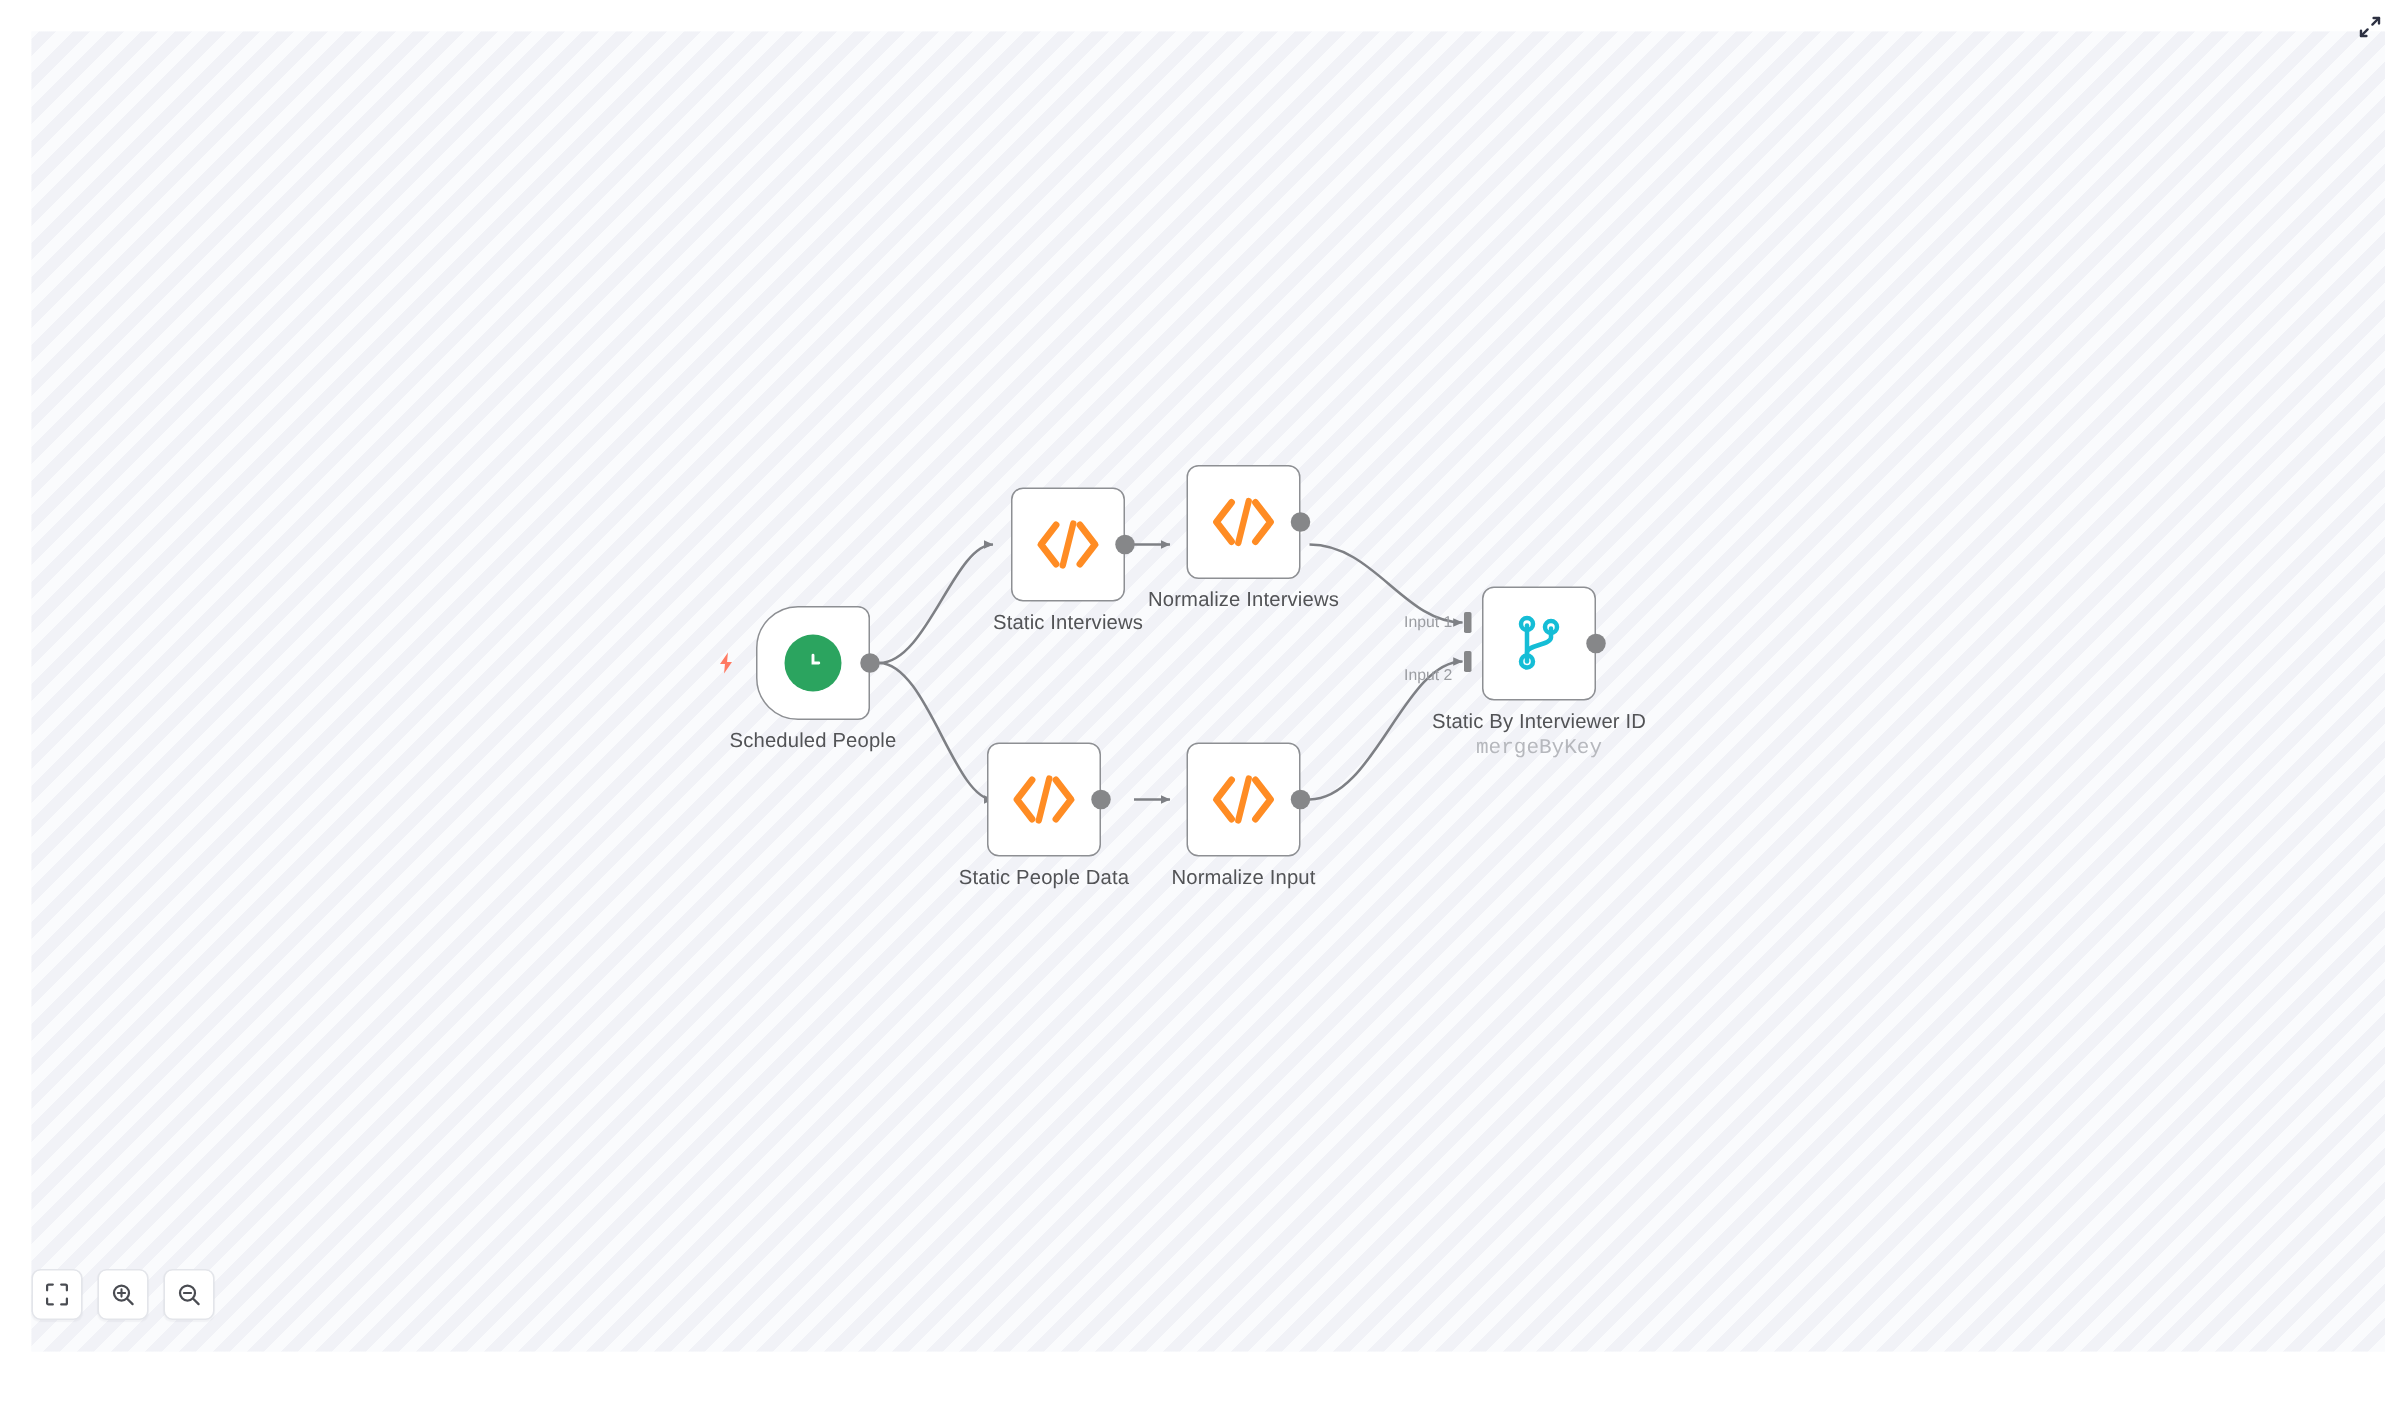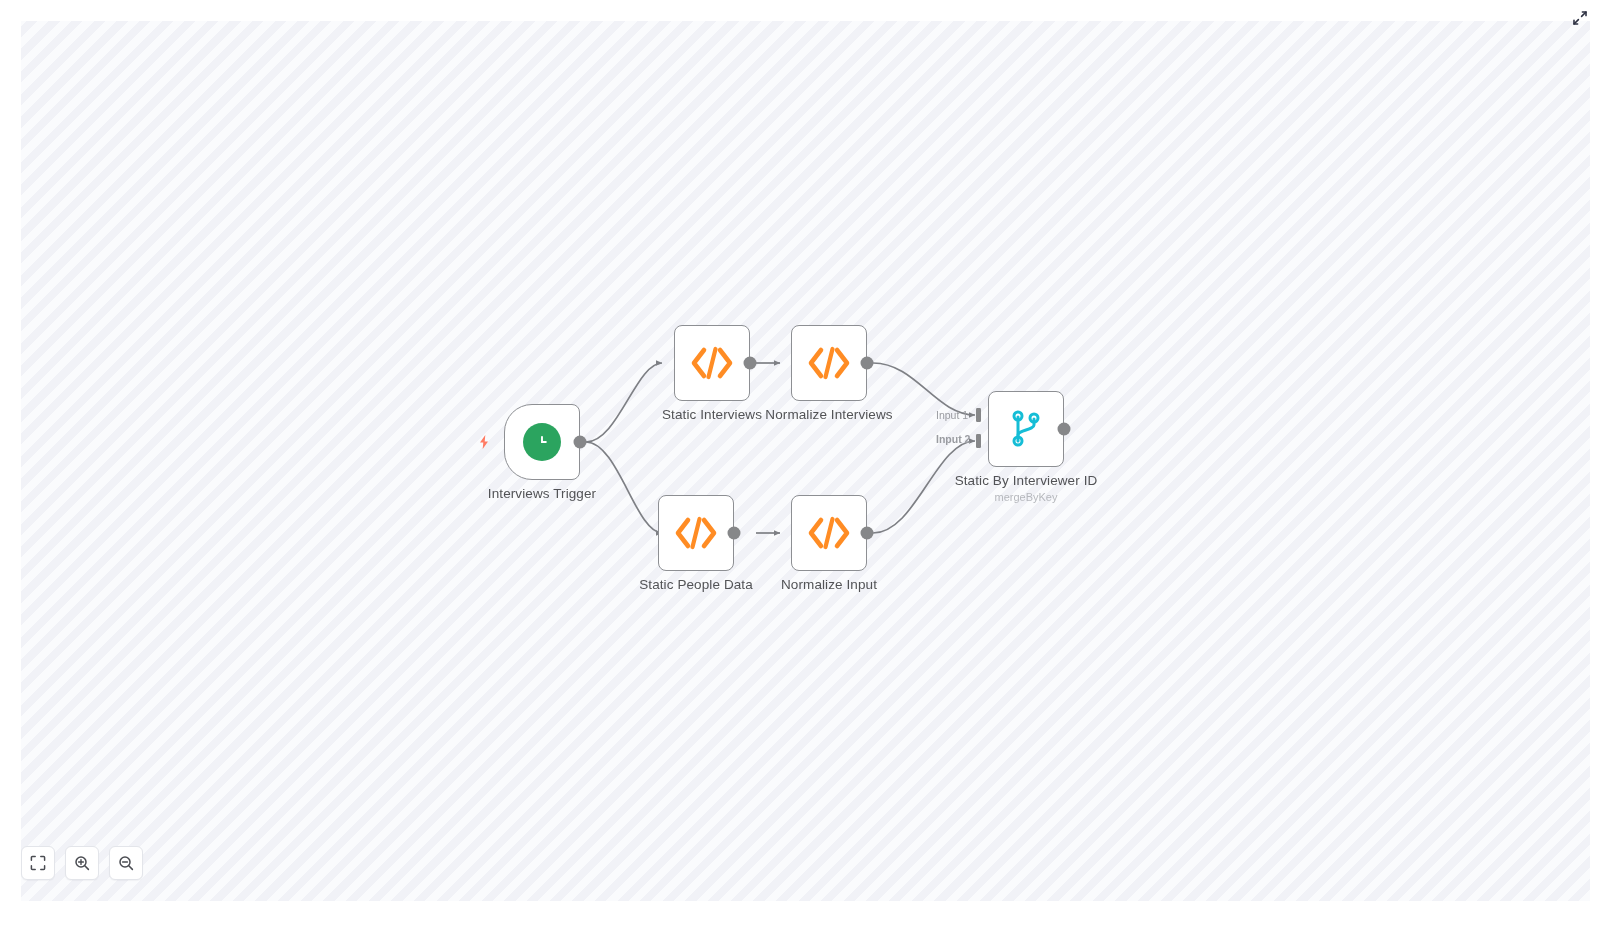--- a/index.html
+++ b/index.html
@@ -87,23 +87,23 @@
     font-family: "Liberation Sans", sans-serif;
     letter-spacing: 0.1px;
   }
 
   .node-sublabel {
     position: absolute;
     top: 100px;
     left: 50%;
     transform: translateX(-50%);
     white-space: nowrap;
-    font-size: 11px;
+    font-size: 14px;
     color: #b6b8bd;
-    font-family: Liberation Sans, sans-serif;
+    font-family: Liberation Mono, monospace;
   }
 
   
   .code-icon {
     font-size: 0;
     line-height: 0;
   }
 
   .clock-circle {
     width: 38px;
@@ -227,39 +227,39 @@
       <path d="M9.3 1 L4 8.6 h3.3 L6.7 15 L12 7.4 H8.7 z" fill="#ff7a63"></path>
     </svg>
     <div class="node-box trigger">
       <div class="clock-circle">
         <svg width="22" height="22" viewBox="0 0 24 24" xmlns="http://www.w3.org/2000/svg">
           <path d="M12 6.4 V12 h4.2" stroke="#ffffff" stroke-width="2.1" stroke-linecap="round" fill="none"></path>
         </svg>
       </div>
     </div>
     <div class="port-out"></div>
-    <div class="node-label">Interviews Trigger</div>
+    <div class="node-label">Scheduled People</div>
   </div>
 
   <div class="node" style="left:674px; top:325px;text-align:right;">
     <svg class="port-in" viewBox="0 0 14 16" xmlns="http://www.w3.org/2000/svg">
       <rect x="9" y="1" width="4.6" height="14" rx="1.2" fill="#868789"></rect>
     </svg>
     <div class="node-box">
       <svg class="code-icon" width="44" height="34" viewBox="0 0 44 34" xmlns="http://www.w3.org/2000/svg">
         <path d="M14 4 L4 17 L14 30" stroke="#ff8c24" stroke-width="4.6" stroke-linecap="round" stroke-linejoin="round" fill="none"></path>
         <path d="M30 4 L40 17 L30 30" stroke="#ff8c24" stroke-width="4.6" stroke-linecap="round" stroke-linejoin="round" fill="none"></path>
         <path d="M25.5 3 L18.5 31" stroke="#ff8c24" stroke-width="4.2" stroke-linecap="round" fill="none"></path>
       </svg>
     </div>
     <div class="port-out"></div>
     <div class="node-label">Static Interviews</div>
   </div>
 
-  <div class="node" style="left:791px; top:325px;padding-left:13px;">
+  <div class="node" style="left:791px; top:310px;padding-left:13px;">
     <svg class="port-in" viewBox="0 0 14 16" xmlns="http://www.w3.org/2000/svg">
       <rect x="9" y="1" width="4.6" height="14" rx="1.2" fill="#868789"></rect>
     </svg>
     <div class="node-box">
       <svg class="code-icon" width="44" height="34" viewBox="0 0 44 34" xmlns="http://www.w3.org/2000/svg">
         <path d="M14 4 L4 17 L14 30" stroke="#ff8c24" stroke-width="4.6" stroke-linecap="round" stroke-linejoin="round" fill="none"></path>
         <path d="M30 4 L40 17 L30 30" stroke="#ff8c24" stroke-width="4.6" stroke-linecap="round" stroke-linejoin="round" fill="none"></path>
         <path d="M25.5 3 L18.5 31" stroke="#ff8c24" stroke-width="4.2" stroke-linecap="round" fill="none"></path>
       </svg>
     </div>
@@ -292,21 +292,21 @@
         <path d="M30 4 L40 17 L30 30" stroke="#ff8c24" stroke-width="4.6" stroke-linecap="round" stroke-linejoin="round" fill="none"></path>
         <path d="M25.5 3 L18.5 31" stroke="#ff8c24" stroke-width="4.2" stroke-linecap="round" fill="none"></path>
       </svg>
     </div>
     <div class="port-out"></div>
     <div class="node-label">Normalize Input</div>
   </div>
 
   <div class="node" style="left:988px; top:391px;">
     <div class="input-tag" style="left:-52px; top:24px;">Input 1</div>
-    <div class="input-tag" style="left:-52px; top:48px;font-weight:bold;">Input 2</div>
+    <div class="input-tag" style="left:-52px; top:59px;">Input 2</div>
 
     <div class="node-box">
       <svg width="34" height="38" viewBox="0 0 34 38" xmlns="http://www.w3.org/2000/svg">
         <path d="M9 7 V31" stroke="#15bdd6" stroke-width="3" stroke-linecap="round" fill="none"></path>
         <path d="M25 9 V15 C25 20 9 20 9 25" stroke="#15bdd6" stroke-width="3" stroke-linecap="round" fill="none"></path>
         <circle cx="9" cy="6" r="4" fill="none" stroke="#15bdd6" stroke-width="3"></circle>
         <circle cx="25" cy="8" r="4" fill="none" stroke="#15bdd6" stroke-width="3"></circle>
         <circle cx="9" cy="31" r="4" fill="none" stroke="#15bdd6" stroke-width="3"></circle>
       </svg>
     </div>

